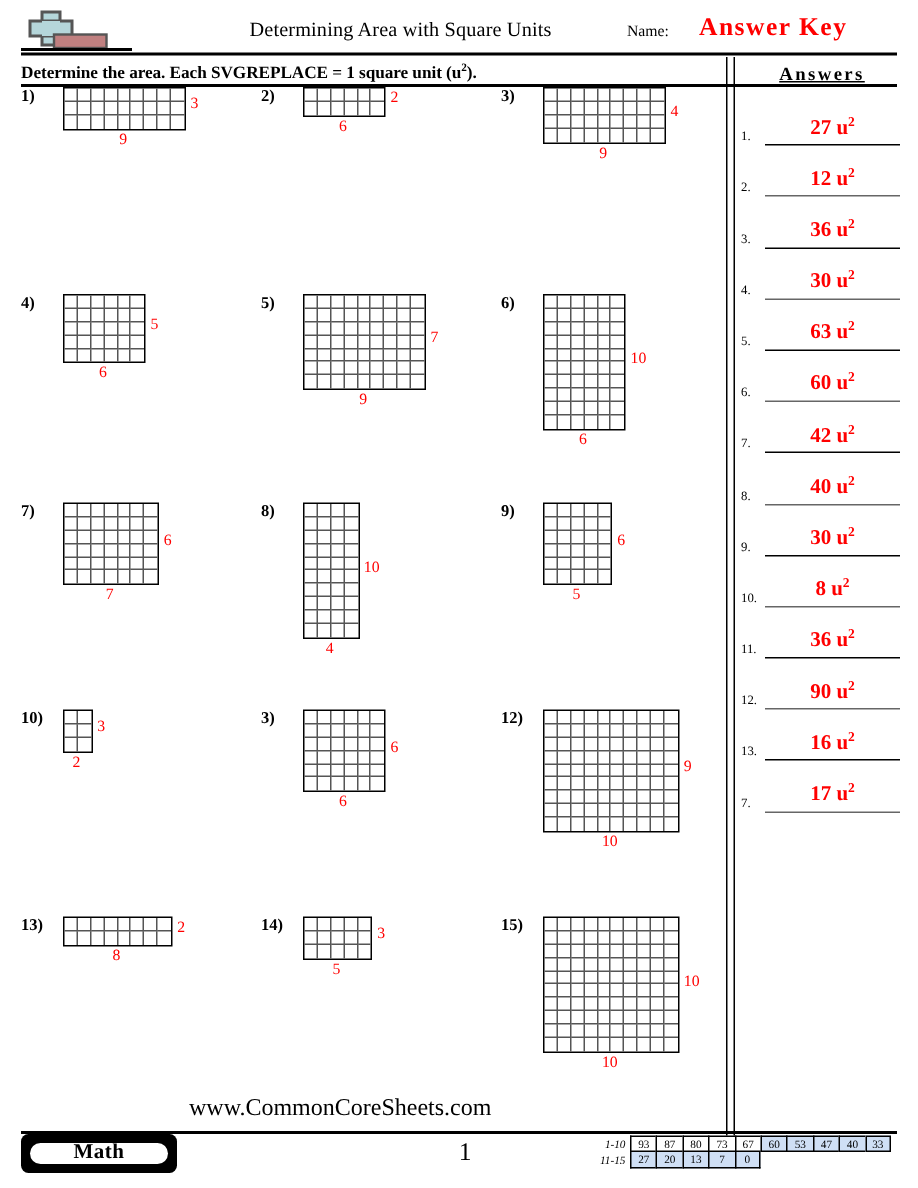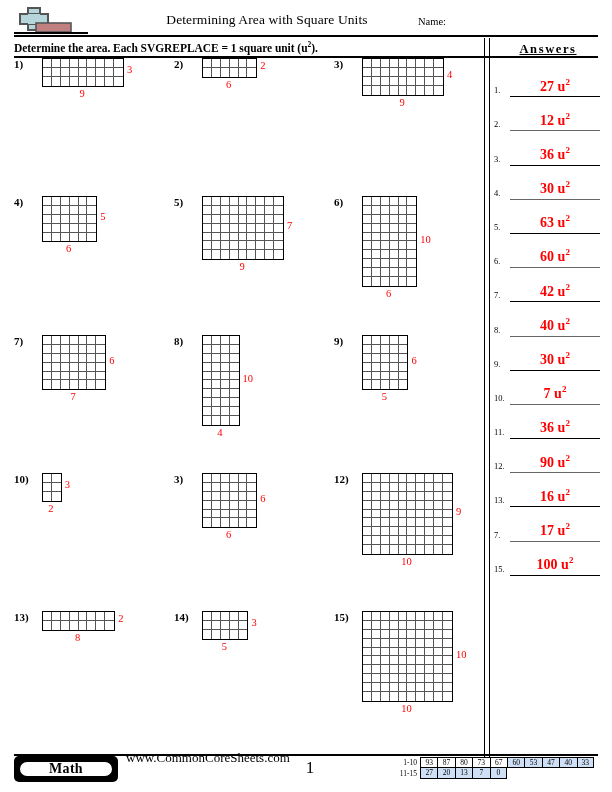--- a/index.html
+++ b/index.html
@@ -110,32 +110,32 @@
     position:absolute; left:14px; top:756px; width:104px; height:26px;
     background:#000; border-radius:5px;
     display:flex; align-items:center; justify-content:center;
   }
   #math-badge-inner {
     width:92px; height:14px; background:#fff; border-radius:9px;
     display:flex; align-items:center; justify-content:center;
     font-size:14px; font-weight:bold; letter-spacing:.3px;
   }
   #site-url {
-    position:absolute; left:126px; top:750px;
-    font-size:13px;
+    position:absolute; left:126px; top:730px;
+    font-size:16px;
   }
   #page-number {
     position:absolute; left:290px; top:758px; width:40px;
     text-align:center; font-size:17px;
   }
   #score-table { position:absolute; left:398px; top:757px; font-size:7.5px; }
   .score-row { display:flex; align-items:stretch; height:11px; }
   .score-label {
     width:22px; text-align:right; padding-right:3px;
-    font-size:7.5px; line-height:11px;
+    font-size:7.5px; line-height:11px;font-style:italic;
   }
   .score-cell {
     width:17.4px; text-align:center; line-height:10px;
     border:0.7px solid #000; border-right:none;
     font-size:7.5px; background:#fff;
   }
   .score-cell.hl { background:#cfdff5; }
   .score-cell.endcap { border-right:0.7px solid #000; }
   .score-row + .score-row .score-cell { border-top:none; }
 </style>
@@ -151,20 +151,21 @@
       <rect x="14" y="8" width="12" height="10" fill="#b5d6da" stroke="none"></rect>
       <rect x="22" y="17" width="35" height="9" fill="#c08080" stroke="#555" stroke-width="1.6"></rect>
       <rect x="0" y="26" width="74" height="2" fill="#000"></rect>
     </svg>
   </div>
 
   <div id="worksheet-title">Determining Area with Square Units</div>
 
   <div id="name-label">Name:</div>
 
+  <div id="answer-key">Answer Key</div>
 </div>
 <div id="header-rule"></div>
 
 <div id="instruction">
   <span>Determine the area. Each SVGREPLACE = 1 square unit (u</span><sup>2</sup><span>).</span>
 </div>
 <div id="instruction-rule"></div>
 
 <div id="divider-a"></div>
 <div id="divider-b"></div>
@@ -953,21 +954,21 @@
         <span class="ansval"><span>40 u</span><sup>2</sup></span>
         <span class="ansline gray"></span>
       </div>
       <div class="ansrow">
         <span class="ansnum">9.</span>
         <span class="ansval"><span>30 u</span><sup>2</sup></span>
         <span class="ansline"></span>
       </div>
       <div class="ansrow">
         <span class="ansnum">10.</span>
-        <span class="ansval"><span>7 u</span><sup>2</sup></span>
+        <span class="ansval"><span>8 u</span><sup>2</sup></span>
         <span class="ansline gray"></span>
       </div>
       <div class="ansrow">
         <span class="ansnum">11.</span>
         <span class="ansval"><span>36 u</span><sup>2</sup></span>
         <span class="ansline"></span>
       </div>
       <div class="ansrow">
         <span class="ansnum">12.</span>
         <span class="ansval"><span>90 u</span><sup>2</sup></span>
@@ -975,25 +976,20 @@
       </div>
       <div class="ansrow">
         <span class="ansnum">13.</span>
         <span class="ansval"><span>16 u</span><sup>2</sup></span>
         <span class="ansline"></span>
       </div>
       <div class="ansrow">
         <span class="ansnum">7.</span>
         <span class="ansval"><span>17 u</span><sup>2</sup></span>
         <span class="ansline gray"></span>
-      </div>
-      <div class="ansrow">
-        <span class="ansnum">15.</span>
-        <span class="ansval"><span>100 u</span><sup>2</sup></span>
-        <span class="ansline"></span>
       </div>
     </div>
 </div>
 
 <div id="footer-rule"></div>
 
 <div id="math-badge">
   <div id="math-badge-inner">Math</div>
 </div>
 

